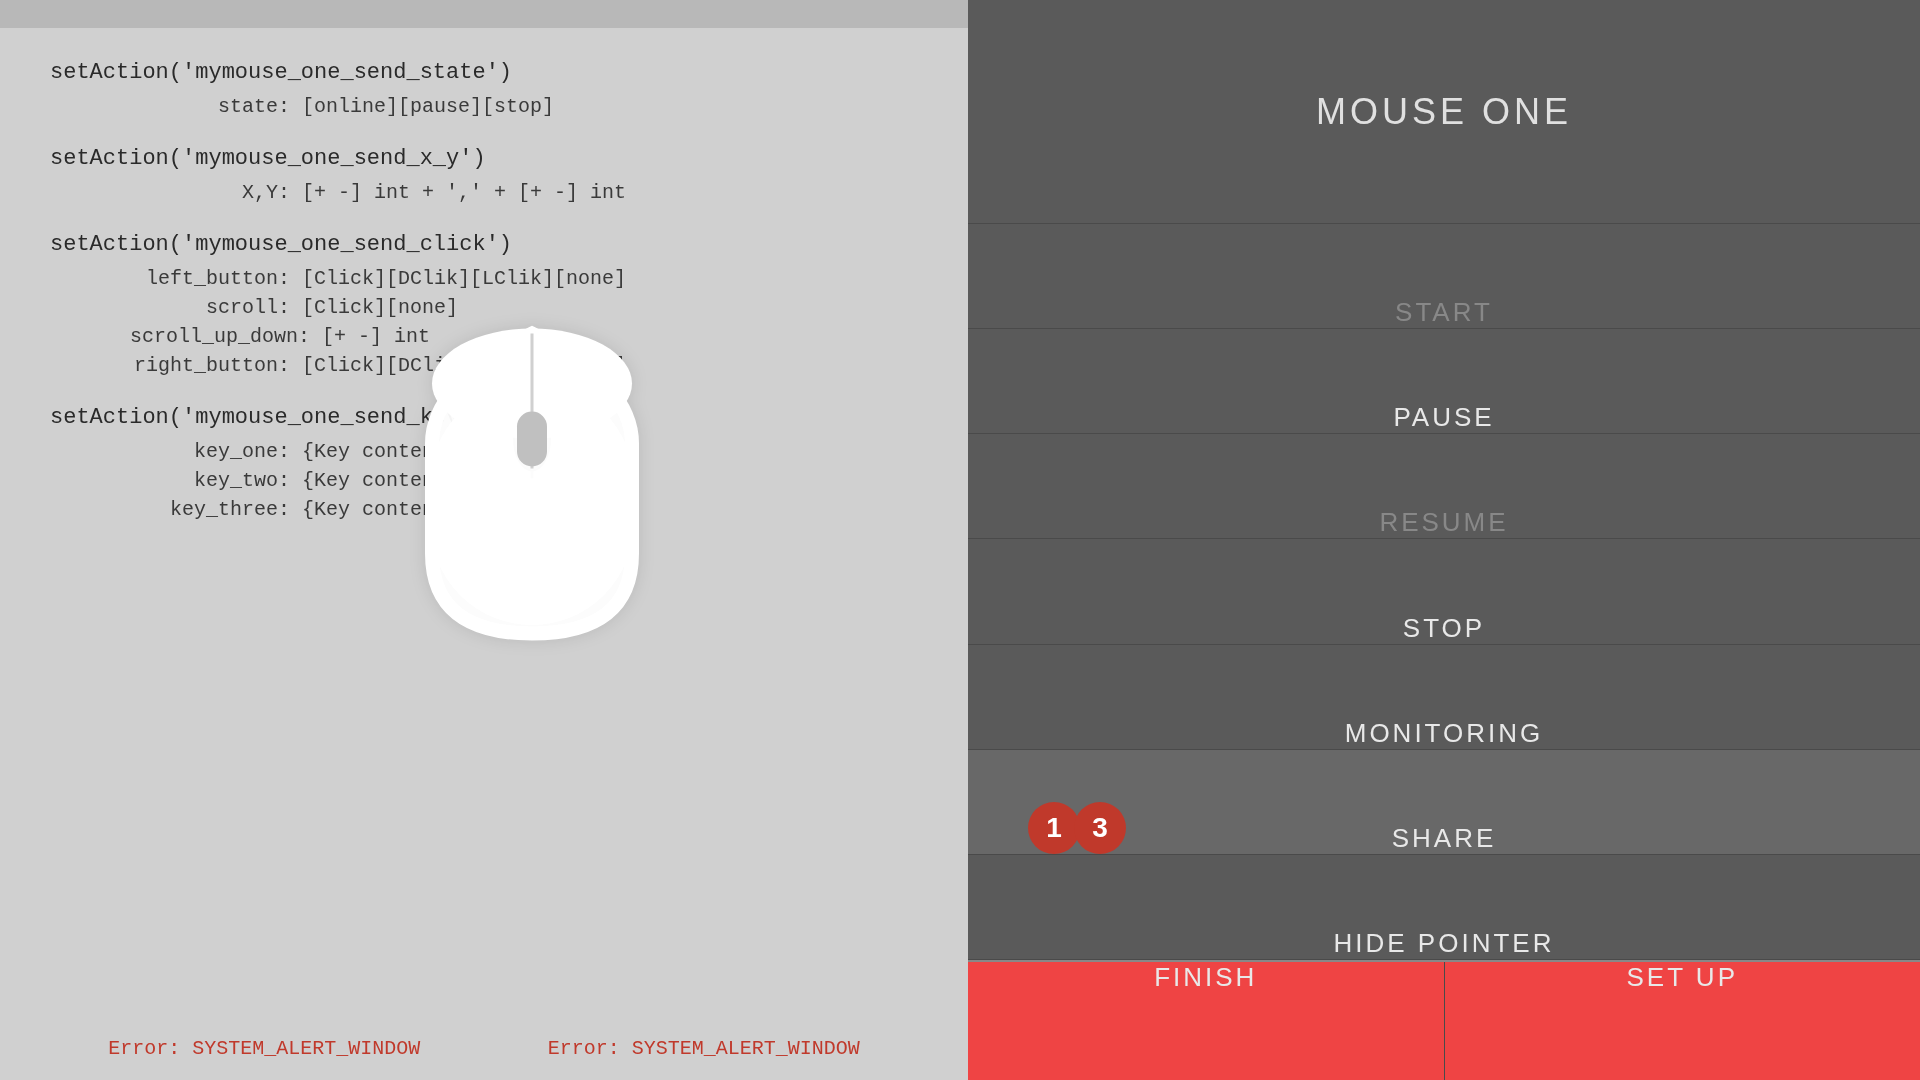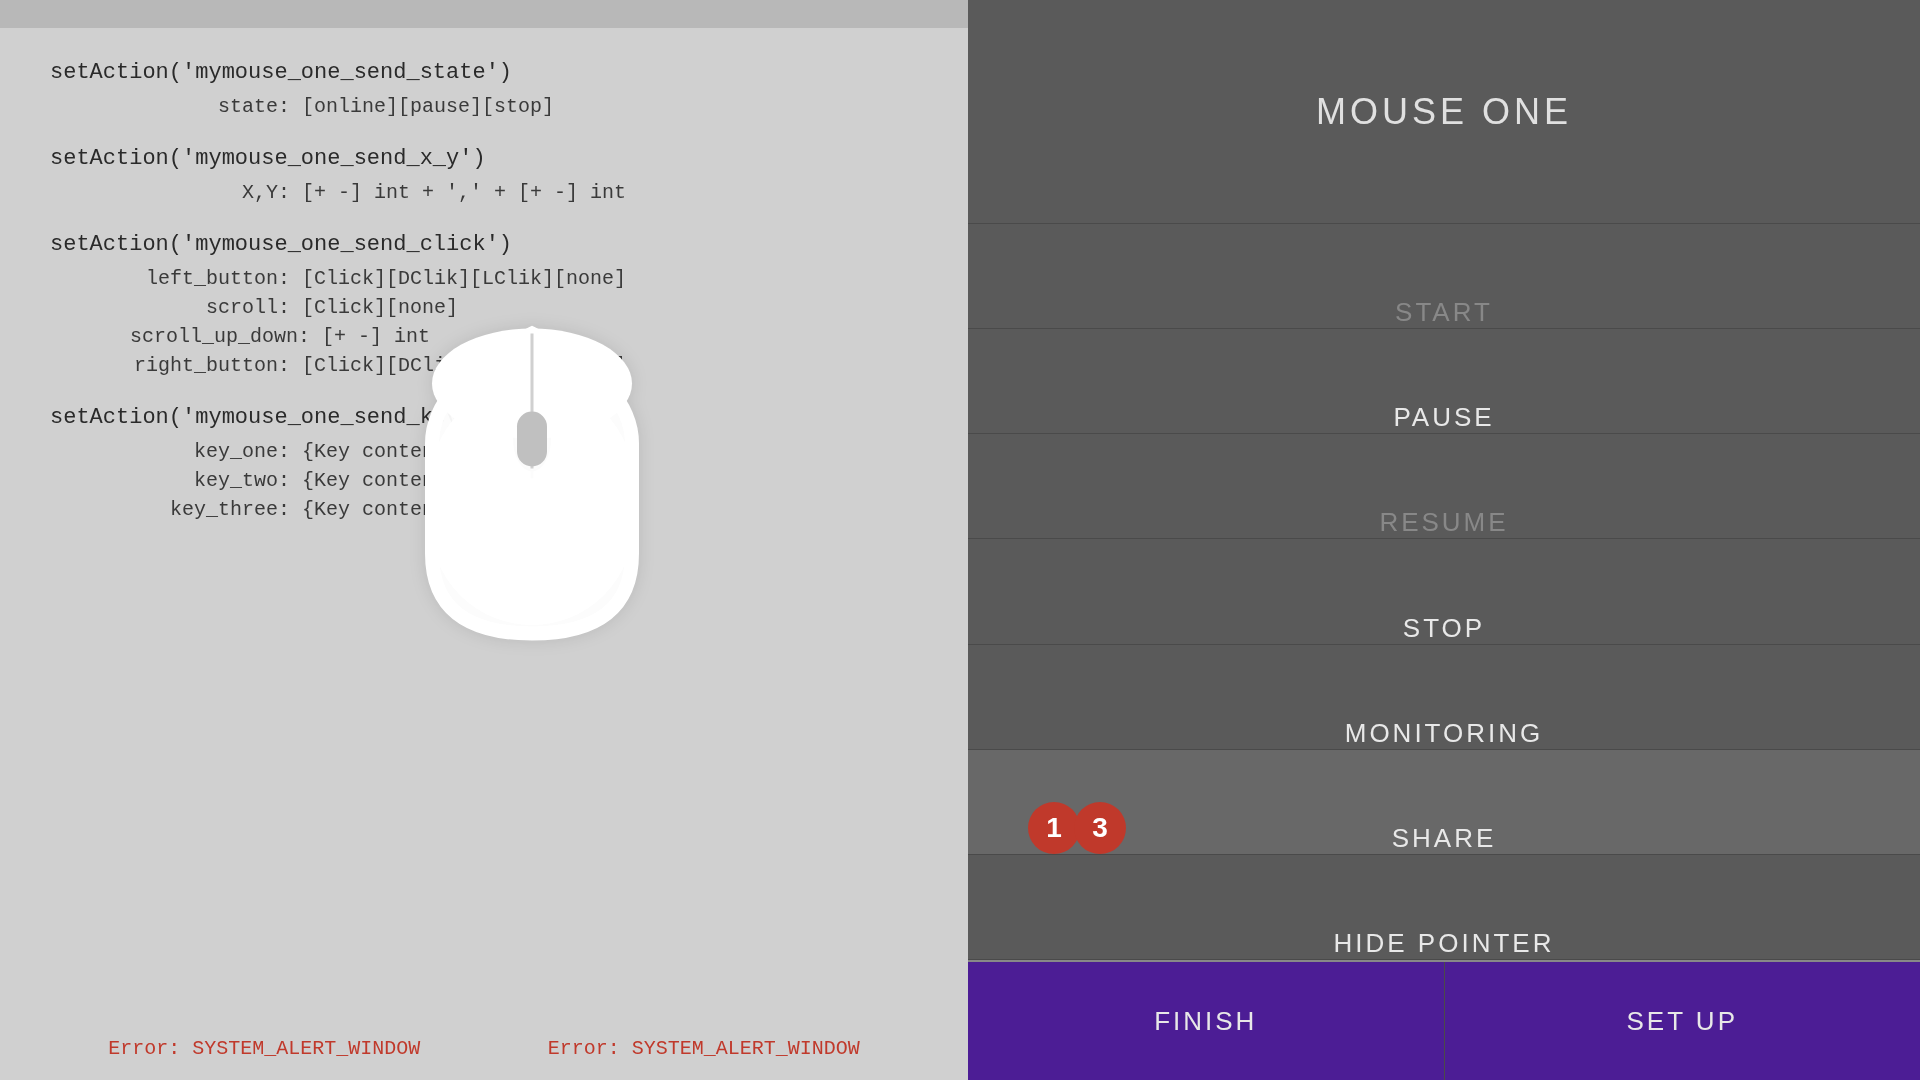--- a/index.html
+++ b/index.html
@@ -177,23 +177,23 @@
 
     .bottom-row {
       display: flex;
       height: 120px;
       border-top: 2px solid #888;
     }
 
     .bottom-btn {
       flex: 1;
       display: flex;
-      align-items: center;
+      align-items: flex-start;
       justify-content: center;
-      background: #4c1d95;
+      background: #ef4444;
       cursor: pointer;
       border: none;
     }
 
     .bottom-btn:first-child {
       border-right: 1px solid #4a4a4a;
     }
 
     .bottom-btn-label {
       color: #e8e8e8;

